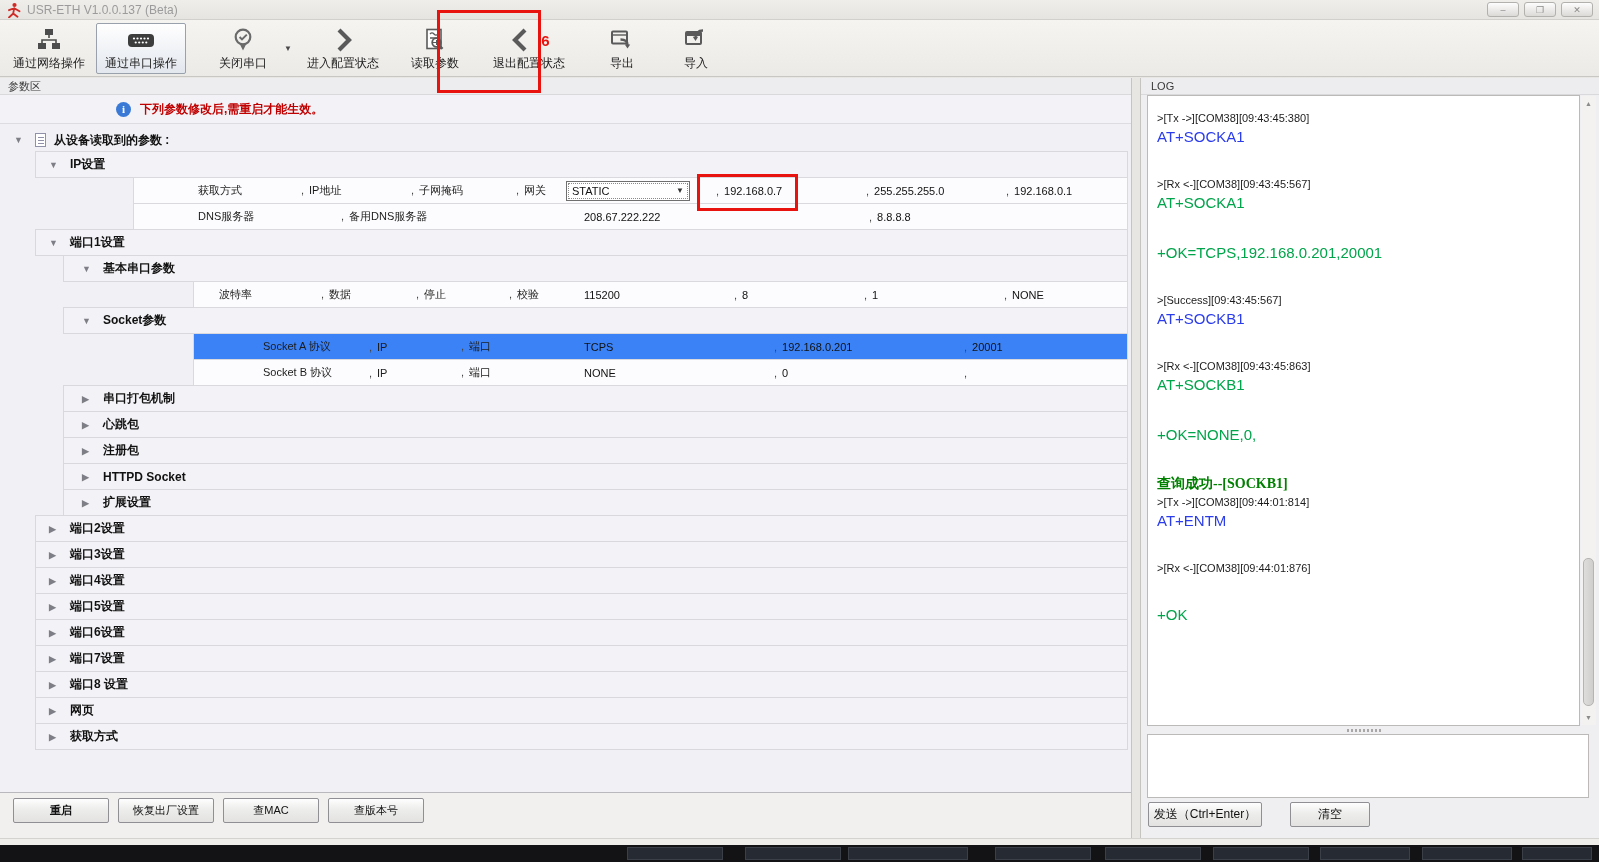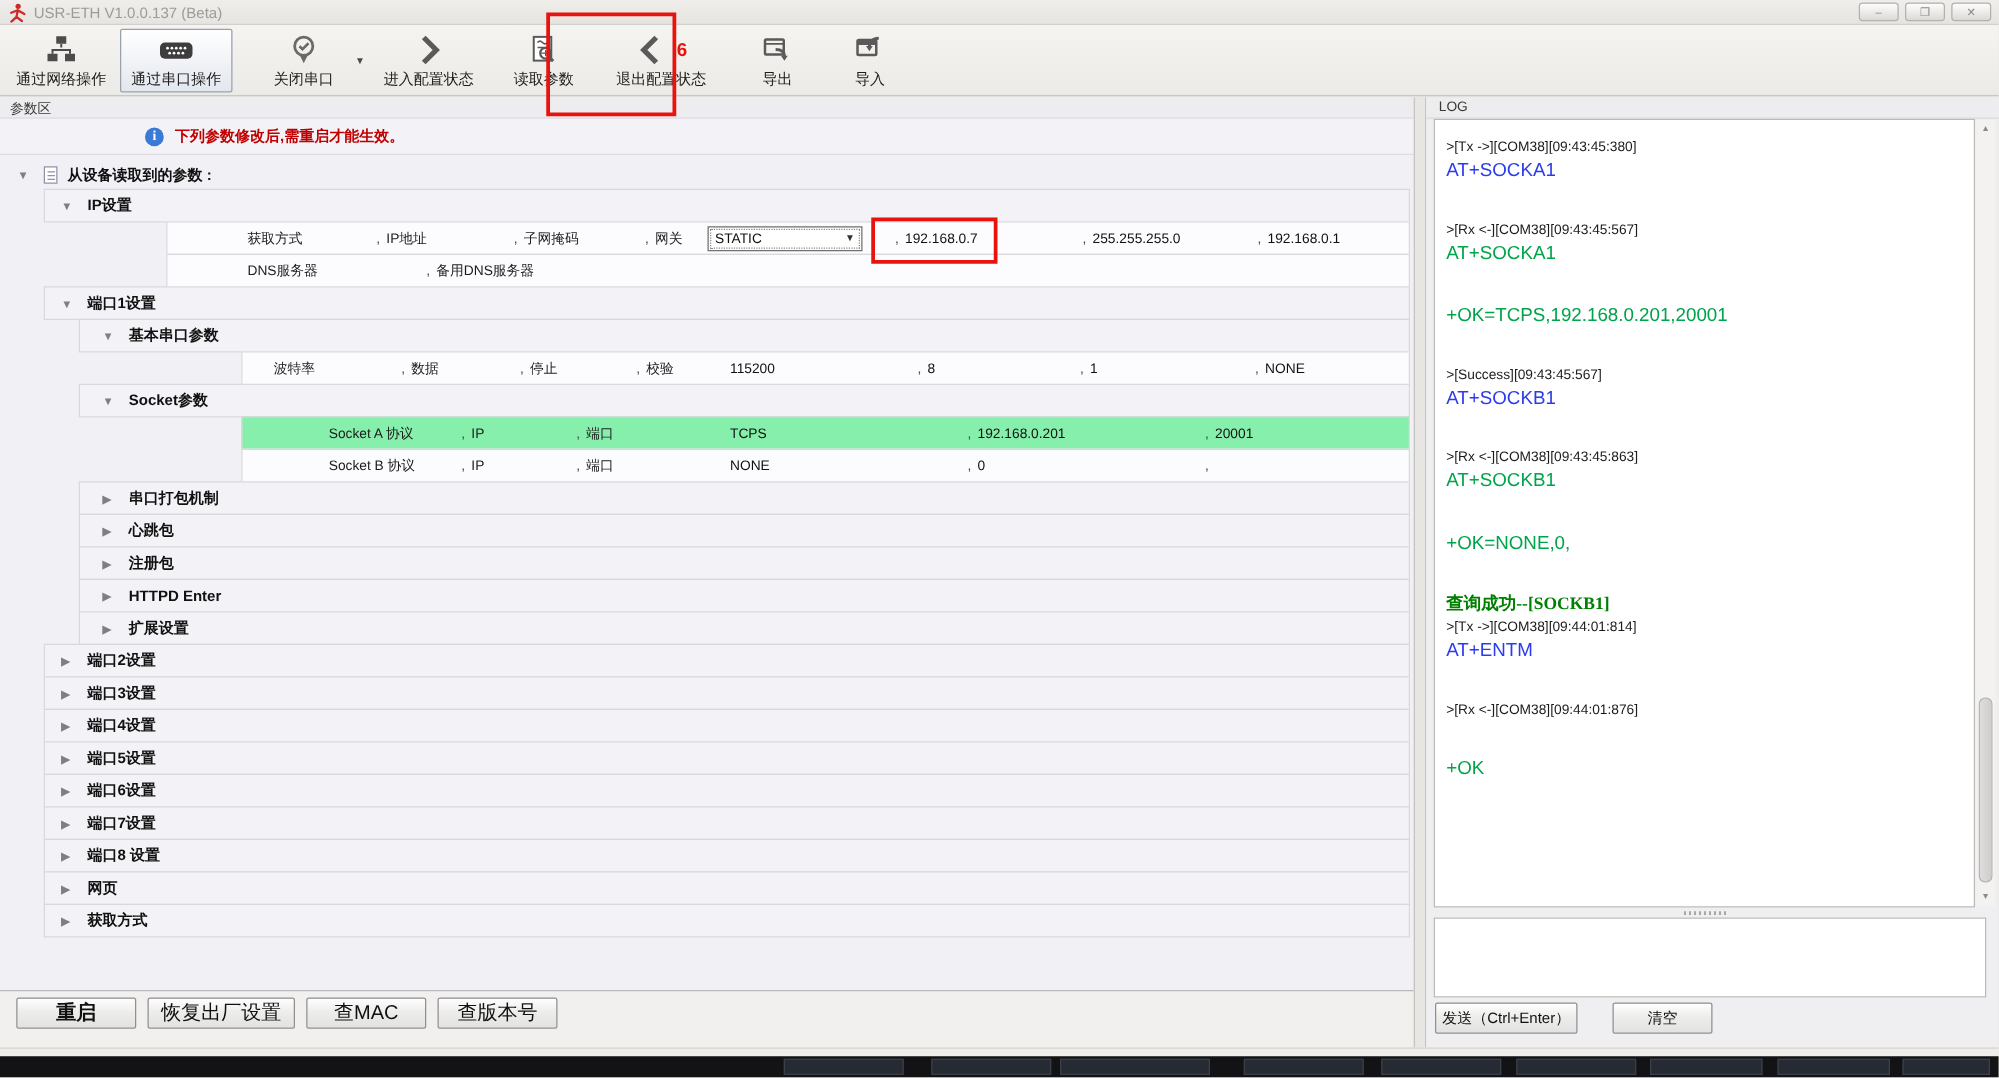--- a/index.html
+++ b/index.html
@@ -51,35 +51,35 @@
     margin:0 8px 0 10px; position:relative; }
   .doc-icon::before { content:""; position:absolute; left:2px; top:3px; width:6px; height:1px;
     background:#9090a8; box-shadow:0 3px 0 #9090a8, 0 6px 0 #9090a8; }
 
   .tri { font-size:9px; color:#7e7e86; width:11px; display:inline-block; }
   .sec { height:27px; background:#f3f3f7; border:1px solid #d8d8dd; margin:-1px 3px 0 0;
     display:flex; align-items:center; font-weight:bold; font-size:12px; color:#111; }
   .sec .sec-title { margin-left:10px; }
   .leafrow { height:27px; background:#fcfcfe; border:1px solid #dadade; margin:-1px 3px 0 0;
     display:flex; align-items:center; position:relative; font-size:11px; }
-  .leafrow.tint { background:#86efac; }
+  .leafrow.tint { background:#3b82f6; }
   .labels { display:flex; align-items:center; flex:none; }
   .lbl { color:#1c1c1c; white-space:nowrap; flex:none; }
   .vals { display:flex; align-items:center; flex:1; }
   .val { white-space:nowrap; color:#111; flex:none; padding-left:18px; }
   .comma::before { content:","; color:#444; margin-right:5px; }
   .dd { width:124px; height:20px; margin-right:8px; background:#fff; border:1px solid #6f6f6f;
     outline:1px dotted #8a8a8a; outline-offset:-3px; display:flex; align-items:center;
     justify-content:space-between; padding:0 5px; font-size:11px; color:#111; }
   .dd .dd-arrow { font-size:8px; color:#333; }
 
   .param-footer { height:46px; border-top:1px solid #b9b9bd; background:#f1f0ef;
     display:flex; gap:9px; padding:5px 0 0 13px; }
   .pbtn { min-width:96px; height:25px; border:1px solid #8f8f94; border-radius:2px;
-    background:linear-gradient(#fefefe,#ededec 45%,#e3e2e1); font-size:16px; color:#111;
+    background:linear-gradient(#fefefe,#ededec 45%,#e3e2e1); font-size:11px; color:#111;
     display:flex; align-items:center; justify-content:center; padding:0 10px;
     font-family:"Liberation Sans",sans-serif; }
   .pbtn.strong { font-weight:bold; }
 
   
   .vsplit { position:absolute; left:1131px; top:78px; width:10px; bottom:24px;
     background:#e8e6e3; border-left:1px solid #c6c4c1; border-right:1px solid #c6c4c1; }
 
   
   .log-panel { position:absolute; left:1141px; top:78px; right:0; bottom:24px; background:#efeef1; }
@@ -283,20 +283,24 @@
         <span class="val comma" style="width:140px">255.255.255.0</span>
         <span class="val comma">192.168.0.1</span>
       </div>
     </div>
 
     <div class="leafrow" style="margin-left:133px">
       <div class="labels" style="width:432px;padding-left:64px">
         <span class="lbl" style="width:143px">DNS服务器</span>
         <span class="lbl comma">备用DNS服务器</span>
       </div>
+      <div class="vals">
+        <span class="val" style="width:285px">208.67.222.222</span>
+        <span class="val comma">8.8.8.8</span>
+      </div>
     </div>
 
     <div class="sec" style="margin-left:35px;padding-left:13px">
       <span class="tri">▼</span>
       <span class="sec-title">端口1设置</span>
     </div>
 
     <div class="sec" style="margin-left:63px;padding-left:18px">
       <span class="tri">▼</span>
       <span class="sec-title">基本串口参数</span>
@@ -355,21 +359,21 @@
     <div class="sec" style="margin-left:63px;padding-left:18px">
       <span class="tri">▶</span>
       <span class="sec-title">心跳包</span>
     </div>
     <div class="sec" style="margin-left:63px;padding-left:18px">
       <span class="tri">▶</span>
       <span class="sec-title">注册包</span>
     </div>
     <div class="sec" style="margin-left:63px;padding-left:18px">
       <span class="tri">▶</span>
-      <span class="sec-title">HTTPD Enter</span>
+      <span class="sec-title">HTTPD Socket</span>
     </div>
     <div class="sec" style="margin-left:63px;padding-left:18px">
       <span class="tri">▶</span>
       <span class="sec-title">扩展设置</span>
     </div>
 
     <div class="sec" style="margin-left:35px;padding-left:13px">
       <span class="tri">▶</span>
       <span class="sec-title">端口2设置</span>
     </div>

